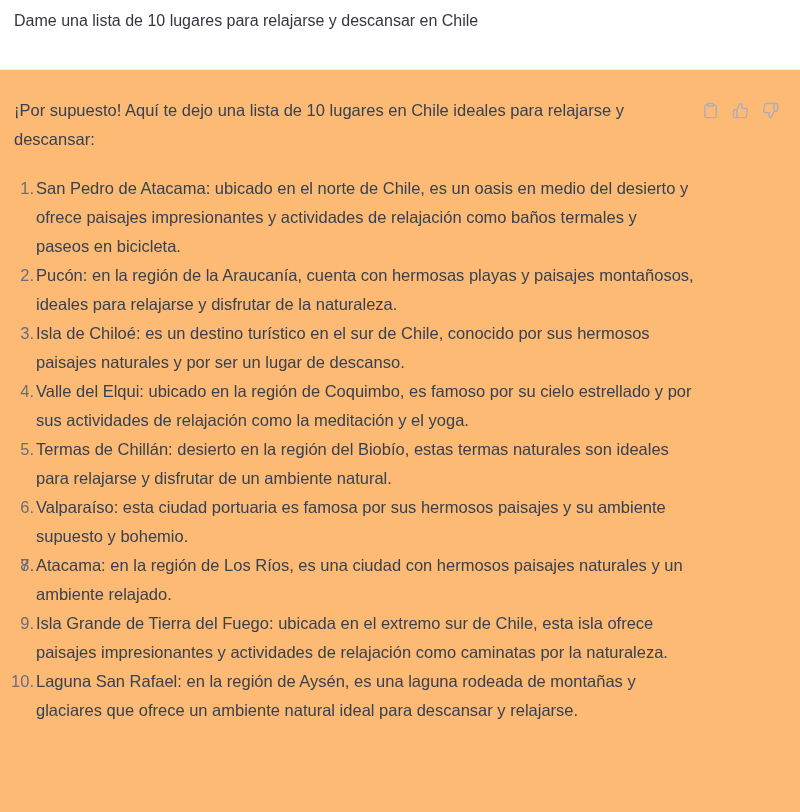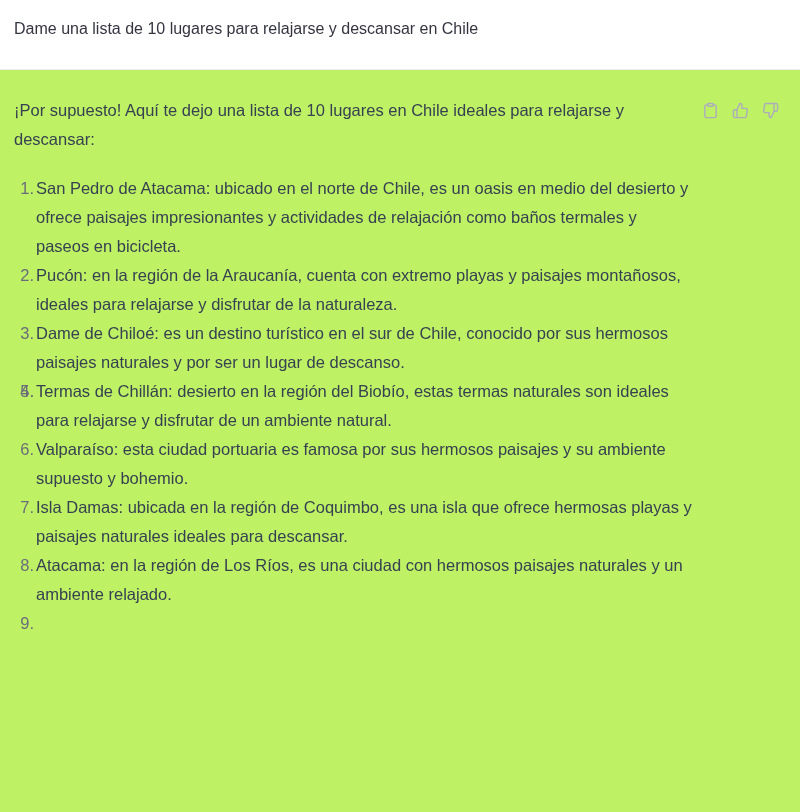--- a/index.html
+++ b/index.html
@@ -8,30 +8,30 @@
       height: 812px;
       overflow: hidden;
       background: #f7f7f8;
       font-family: "Liberation Sans", "DejaVu Sans", sans-serif;
       color: #343541;
     }
     .user-msg {
       height: 70px;
       background: #ffffff;
       border-bottom: 1px solid #ececf1;
-      padding: 18px 14px 0 14px;
+      padding: 10px 14px 0 14px;
     }
     .user-text {
       font-size: 16px;
       line-height: 22px;
       color: #343541;
     }
     .assistant-msg {
       position: relative;
-      background: #bef264;
+      background: #fdba74;
       padding: 96px 0 0 0;
       height: 742px;
     }
     .assistant-body {
       position: absolute;
       left: 14px;
       top: 26px;
       width: 680px;
       font-size: 16.5px;
       color: #374151;
@@ -78,28 +78,29 @@
 
 <div class="user-msg">
   <div class="user-text">Dame una lista de 10 lugares para relajarse y descansar en Chile</div>
 </div>
 
 <div class="assistant-msg">
   <div class="assistant-body">
     <p class="intro">¡Por supuesto! Aquí te dejo una lista de 10 lugares en Chile ideales para relajarse y descansar:</p>
     <ol class="list">
       <li class="list-item"><span class="list-num">1.</span><span>San Pedro de Atacama: ubicado en el norte de Chile, es un oasis en medio del desierto y ofrece paisajes impresionantes y actividades de relajación como baños termales y paseos en bicicleta.</span></li>
-      <li class="list-item"><span class="list-num">2.</span><span>Pucón: en la región de la Araucanía, cuenta con extremo playas y paisajes montañosos, ideales para relajarse y disfrutar de la naturaleza.</span></li>
-      <li class="list-item"><span class="list-num">3.</span><span>Dame de Chiloé: es un destino turístico en el sur de Chile, conocido por sus hermosos paisajes naturales y por ser un lugar de descanso.</span></li>
-      <li class="list-item"><span class="list-num">4.</span></li>
+      <li class="list-item"><span class="list-num">2.</span><span>Pucón: en la región de la Araucanía, cuenta con hermosas playas y paisajes montañosos, ideales para relajarse y disfrutar de la naturaleza.</span></li>
+      <li class="list-item"><span class="list-num">3.</span><span>Isla de Chiloé: es un destino turístico en el sur de Chile, conocido por sus hermosos paisajes naturales y por ser un lugar de descanso.</span></li>
+      <li class="list-item"><span class="list-num">4.</span><span>Valle del Elqui: ubicado en la región de Coquimbo, es famoso por su cielo estrellado y por sus actividades de relajación como la meditación y el yoga.</span></li>
       <li class="list-item"><span class="list-num">5.</span><span>Termas de Chillán: desierto en la región del Biobío, estas termas naturales son ideales para relajarse y disfrutar de un ambiente natural.</span></li>
       <li class="list-item"><span class="list-num">6.</span><span>Valparaíso: esta ciudad portuaria es famosa por sus hermosos paisajes y su ambiente supuesto y bohemio.</span></li>
-      <li class="list-item"><span class="list-num">7.</span><span>Isla Damas: ubicada en la región de Coquimbo, es una isla que ofrece hermosas playas y paisajes naturales ideales para descansar.</span></li>
+      <li class="list-item"><span class="list-num">7.</span></li>
       <li class="list-item"><span class="list-num">8.</span><span>Atacama: en la región de Los Ríos, es una ciudad con hermosos paisajes naturales y un ambiente relajado.</span></li>
-      <li class="list-item"><span class="list-num">9.</span></li>
+      <li class="list-item"><span class="list-num">9.</span><span>Isla Grande de Tierra del Fuego: ubicada en el extremo sur de Chile, esta isla ofrece paisajes impresionantes y actividades de relajación como caminatas por la naturaleza.</span></li>
+      <li class="list-item"><span class="list-num">10.</span><span>Laguna San Rafael: en la región de Aysén, es una laguna rodeada de montañas y glaciares que ofrece un ambiente natural ideal para descansar y relajarse.</span></li>
     </ol>
   </div>
 
   <div class="actions">
     <div class="action-btn">
       <svg viewBox="0 0 24 24" fill="none" stroke="#acacbe" stroke-width="2" stroke-linecap="round" stroke-linejoin="round">
         <path d="M16 4h2a2 2 0 0 1 2 2v14a2 2 0 0 1-2 2H6a2 2 0 0 1-2-2V6a2 2 0 0 1 2-2h2"></path>
         <rect x="8" y="2" width="8" height="4" rx="1" ry="1"></rect>
       </svg>
     </div>

